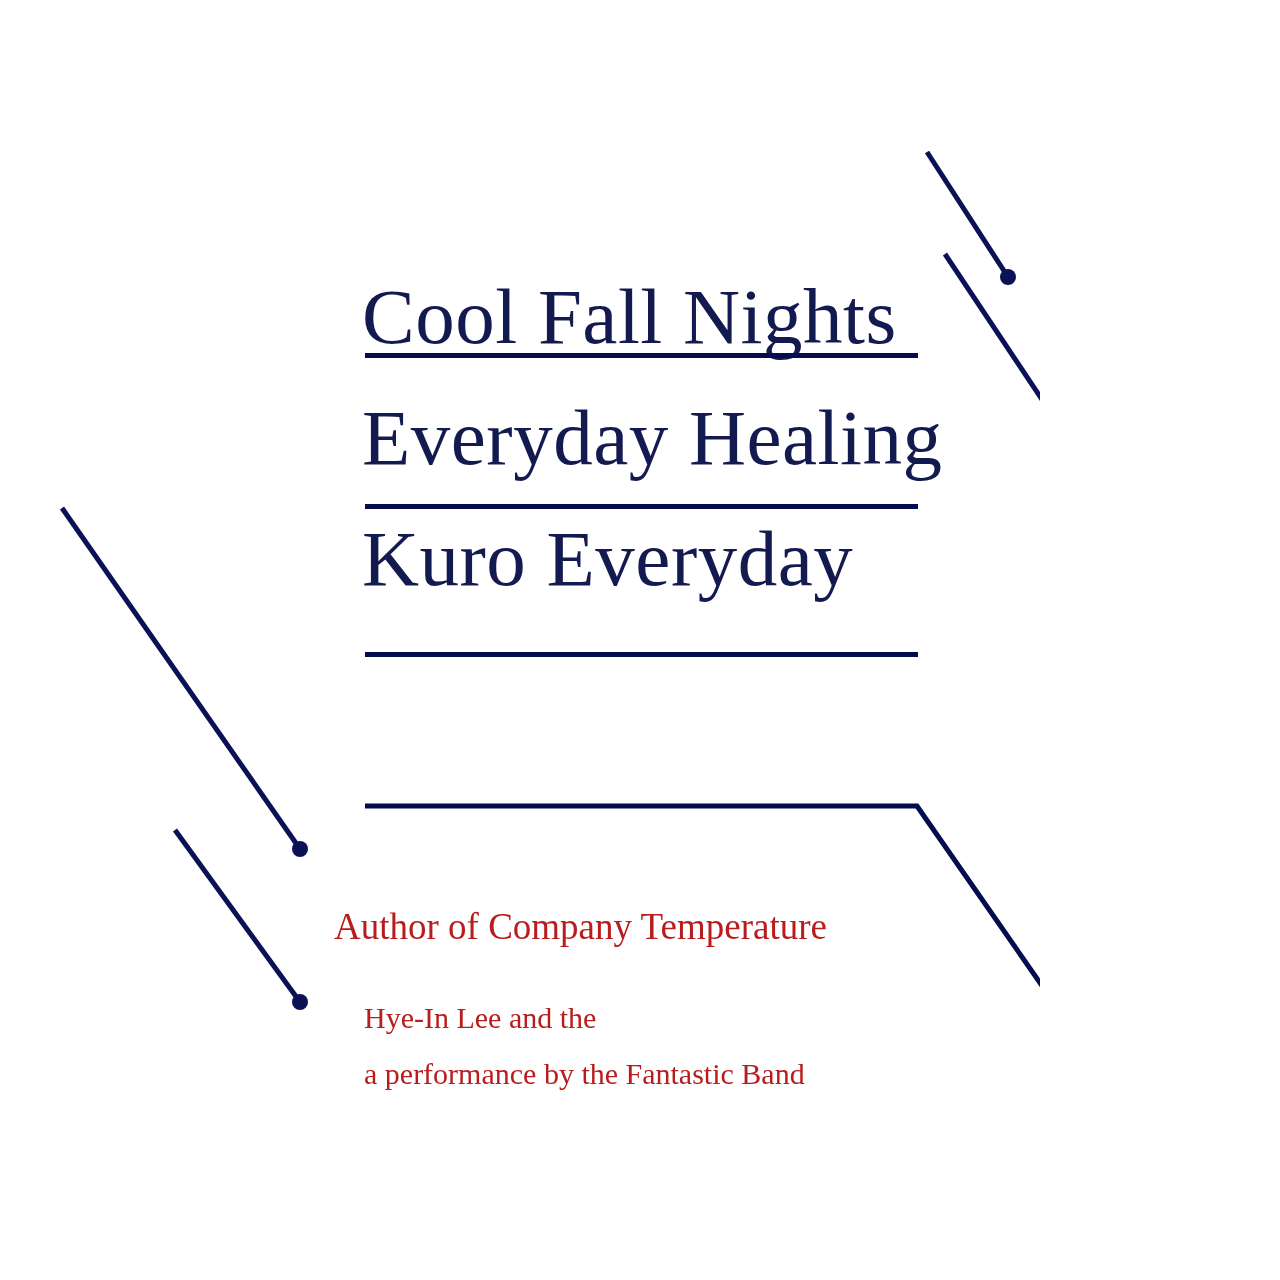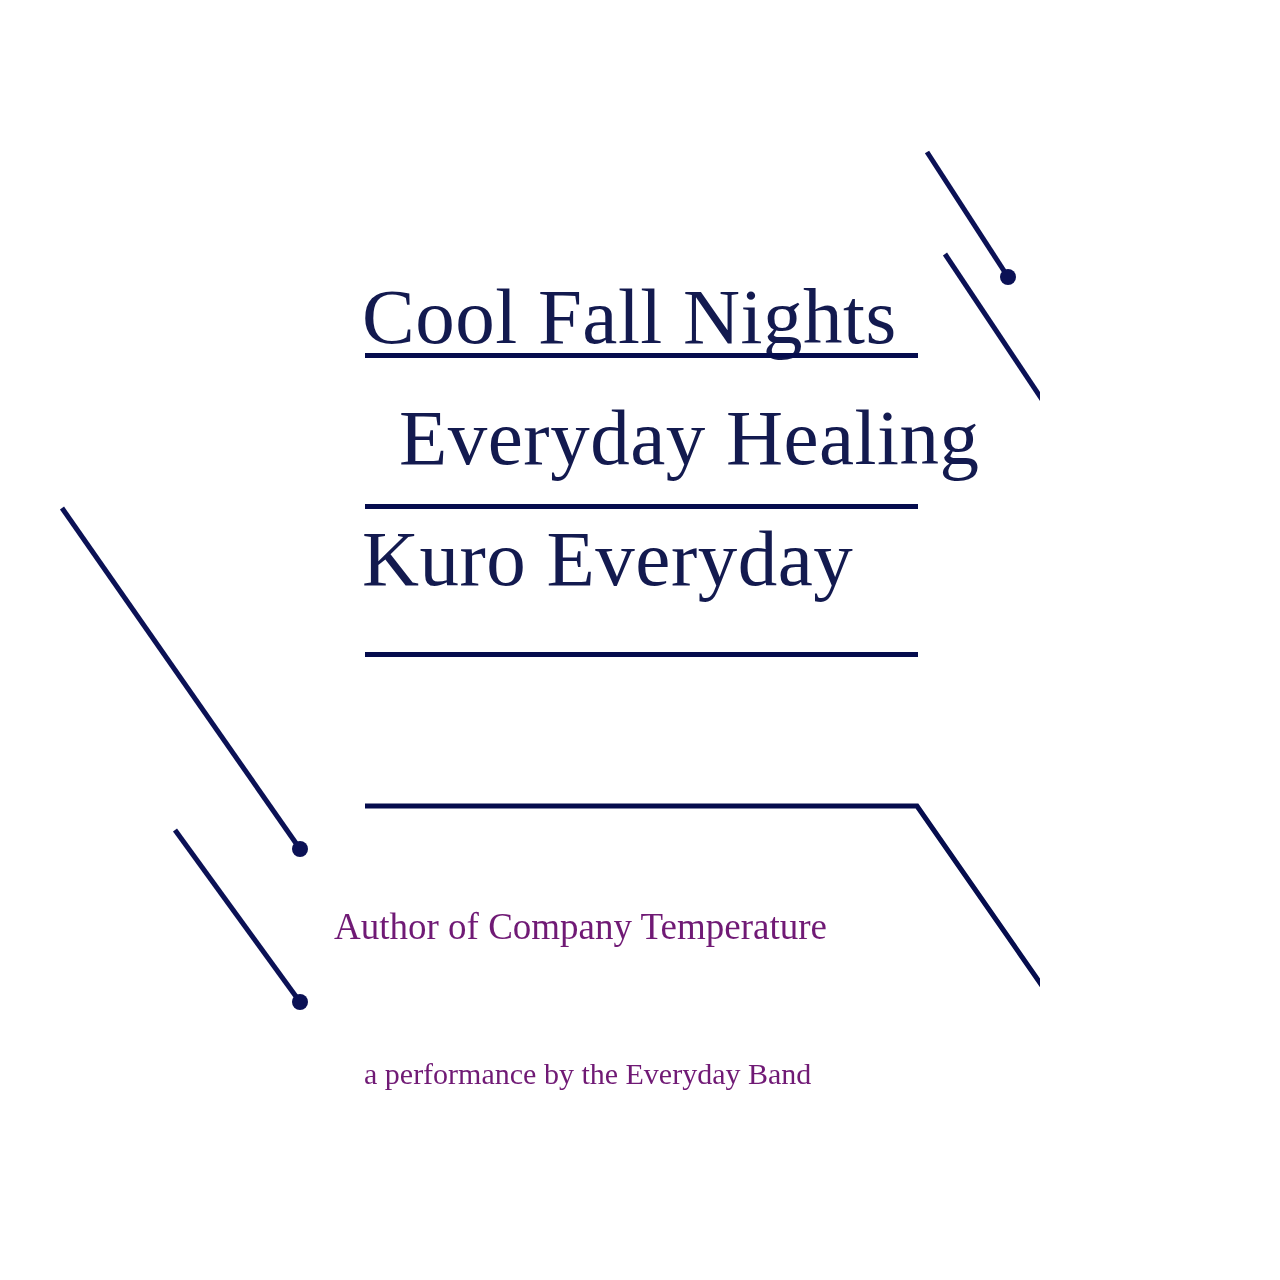--- a/index.html
+++ b/index.html
@@ -33,41 +33,41 @@
     position: absolute;
     left: 362px;
     font-size: 79px;
     line-height: 1;
     letter-spacing: 0.5px;
     white-space: nowrap;
     color: #131a4f;
     font-weight: 400;
   }
   #title-line-1 { top: 277px; }
-  #title-line-2 { top: 398px; margin-left: 37px; }
+  #title-line-2 { top: 398px; }
   #title-line-3 { top: 519px; }
   #title-line-4 { top: 641px; }
 
   
   .rule {
     position: absolute;
     left: 365px;
     width: 553px;
     height: 5px;
     background: #050c4d;
   }
   #rule-1 { top: 353px; }
   #rule-2 { top: 504px; }
   #rule-3 { top: 652px; }
 
   
   .credit {
     position: absolute;
     white-space: nowrap;
-    color: #701a75;
+    color: #b91c1c;
     font-weight: 400;
   }
   #credit-author {
     left: 334px;
     top: 908px;
     font-size: 37px;
     line-height: 1;
   }
   #credit-performer-1 {
     left: 364px;
@@ -123,16 +123,17 @@
 
   <div class="rule" id="rule-2"></div>
 
   <div class="headline" id="title-line-3">Kuro Everyday</div>
 
   <div class="rule" id="rule-3"></div>
 
 
   <div class="credit" id="credit-author">Author of Company Temperature</div>
 
+  <div class="credit" id="credit-performer-1">Hye-In Lee and the</div>
 
-  <div class="credit" id="credit-performer-2">a performance by the Everyday Band</div>
+  <div class="credit" id="credit-performer-2">a performance by the Fantastic Band</div>
 
 </div>
 
 </body></html>

